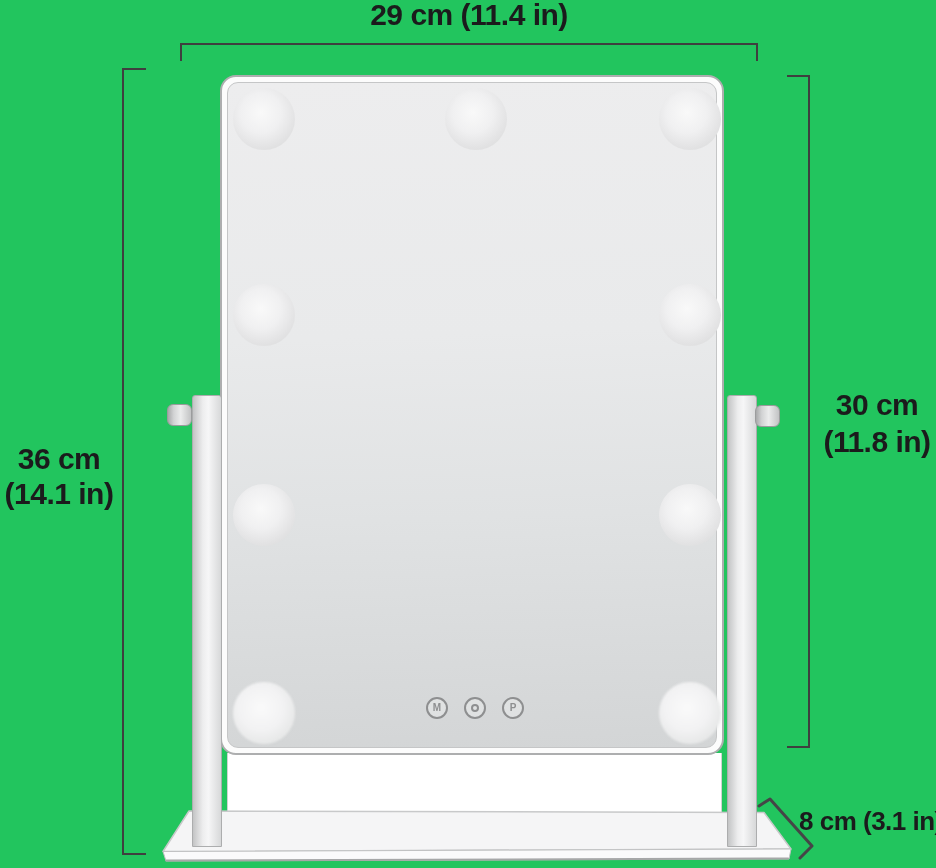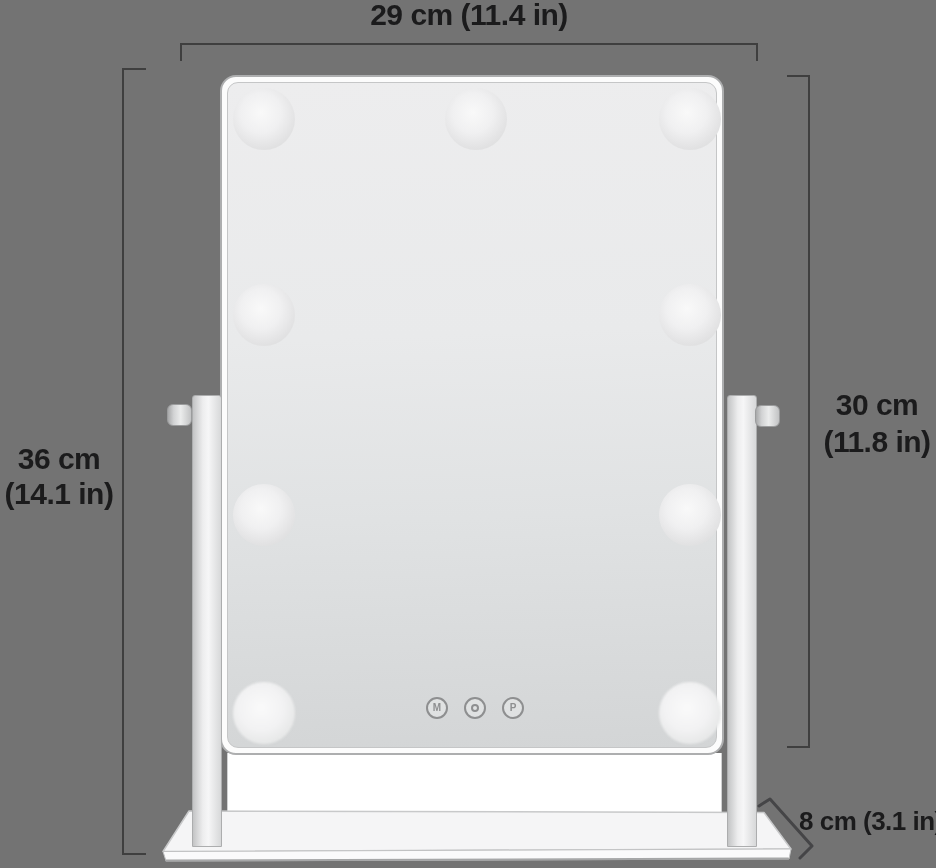--- a/index.html
+++ b/index.html
@@ -1,17 +1,17 @@
 <!DOCTYPE html>
 <html style="--text: #1b1b1c; --dimension_line: #3f3f3f; --glass_top: #ededee; --glass_bottom: #d3d5d6;"><head>
 <meta charset="utf-8">
 <style>
   html,body{margin:0;padding:0;background:#ffffff;}
   #canvas{
-    position:relative;width:936px;height:868px;overflow:hidden;background:#737373;
+    position:relative;width:936px;height:868px;overflow:hidden;background:#22c55e;
     font-family:"Liberation Sans","DejaVu Sans",sans-serif;
     color:var(--text,#1b1b1c);
   }
   
   .dim-label{
     position:absolute;font-weight:700;font-size:30px;letter-spacing:-0.5px;
     line-height:35px;text-align:center;color:var(--text,#1b1b1c);white-space:nowrap;
   }
   #label-width{left:180px;top:-3px;width:578px;}
   #label-total-height{left:-4px;top:441px;width:126px;}

